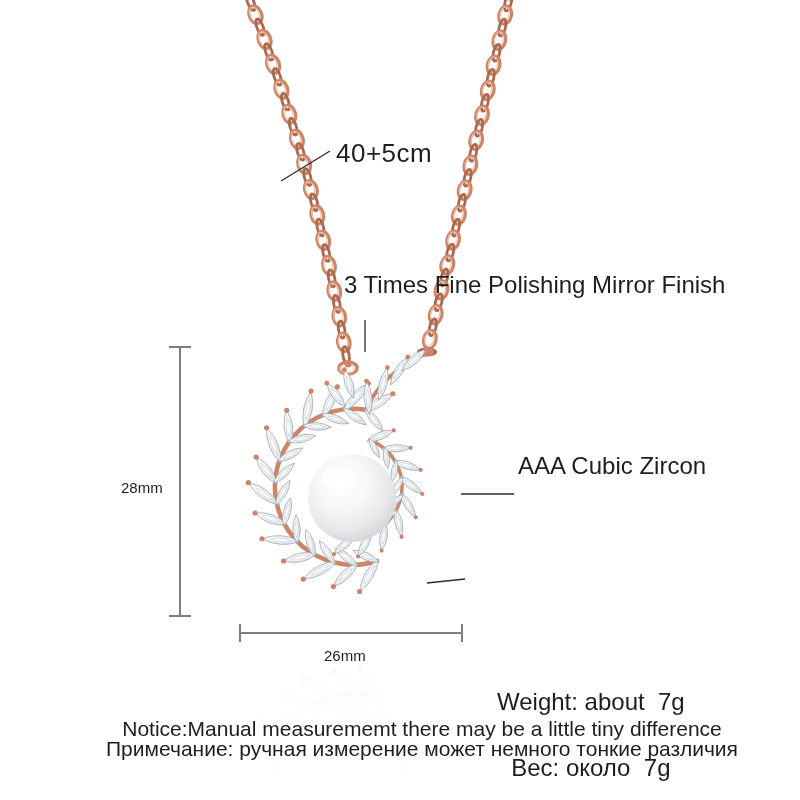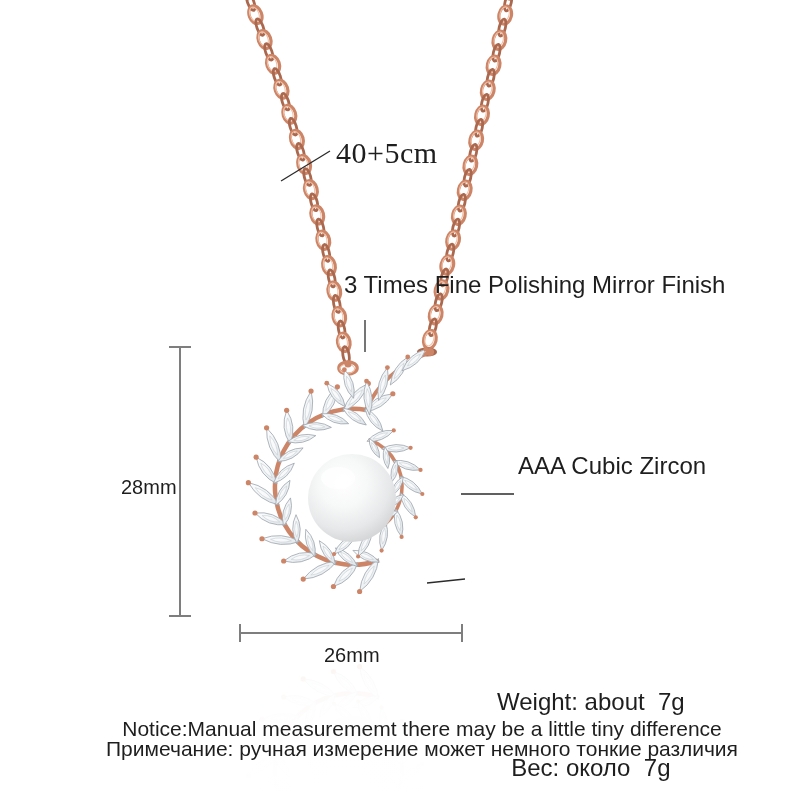--- a/index.html
+++ b/index.html
@@ -9,22 +9,22 @@
     font-family:"Liberation Sans", sans-serif;
   }
   #scene{position:absolute;left:0;top:0;}
   .ann{
     position:absolute;
     color:#1e1e1e;
     font-size:24px;
     line-height:21px;
     white-space:nowrap;
   }
-  .big{font-size:30px;line-height:32px;letter-spacing:0.5px;font-family:Liberation Serif, serif;}
-  .mm{font-size:20px;}
+  .big{font-size:26px;line-height:32px;letter-spacing:0.5px;}
+  .mm{font-size:15px;}
   .pre{white-space:pre;line-height:22px;text-align:center;}
   .notice{left:0;top:719px;width:796px;text-align:center;line-height:20px;font-size:21px;padding-left:24px;}
 </style>
 </head>
 <body>
 
 <svg id="scene" width="800" height="800" viewBox="0 0 800 800">
   <defs>
     <linearGradient id="leafG" x1="0" y1="0" x2="1" y2="1">
       <stop offset="0" stop-color="#ffffff"></stop>

